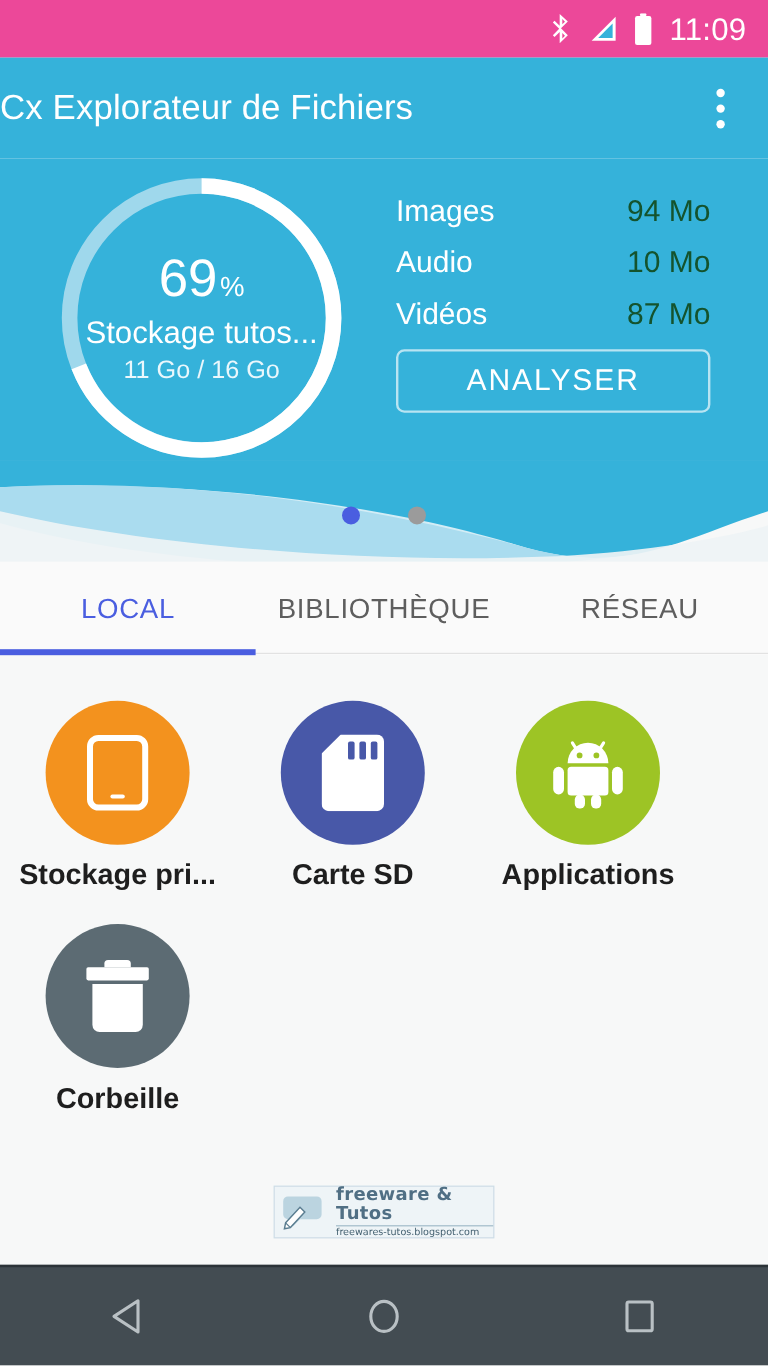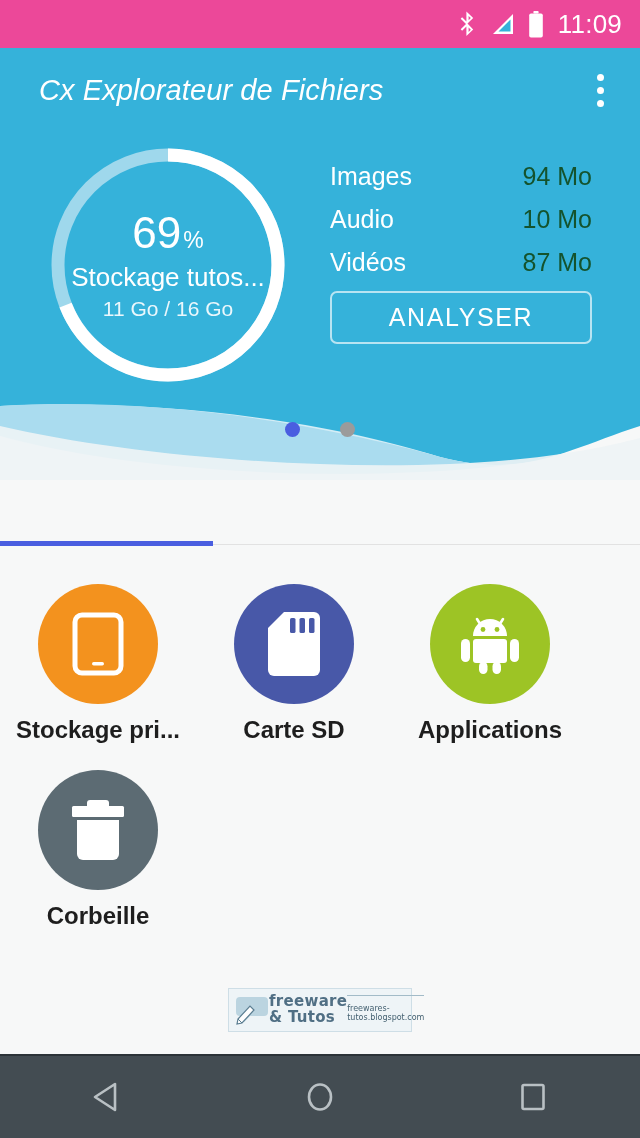--- a/index.html
+++ b/index.html
@@ -34,21 +34,21 @@
 
   
   .app-bar {
     position: absolute; top: 48px; left: 0;
     width: 640px; height: 84px;
     background: #35b2da;
     display: flex; align-items: center;
   }
   .app-title {
     color: #ffffff; font-size: 29px; font-weight: 400;
-    margin-left: 39px; letter-spacing: 0.1px; font-style: italic;
+    letter-spacing: 0.1px;
   }
   .overflow-btn {
     position: absolute; right: 16px; top: 50%;
     transform: translateY(-50%);
     width: 48px; height: 52px;
     display: flex; flex-direction: column;
     align-items: center; justify-content: center; gap: 6px;
     cursor: pointer;
   }
   .overflow-btn i {
@@ -186,30 +186,30 @@
     position: absolute; top: 988px; left: 50%;
     transform: translateX(-50%);
     width: 184px; height: 44px;
     background: #eef4f7;
     border: 1px solid #cddde6;
     display: flex; align-items: center;
     padding-left: 6px;
     opacity: 0.96;
   }
   .wm-logo { width: 34px; height: 30px; flex: 0 0 34px; }
-  .wm-text { display: flex; margin-left: 0; }
+  .wm-text { display: flex; flex-direction: column; margin-left: 11px; }
   .wm-title {
     font-family: "DejaVu Sans", sans-serif;
     font-size: 15px; font-weight: bold; color: #4a6a80;
     line-height: 1.05; letter-spacing: 0.3px;
   }
   .wm-sub {
     font-family: "DejaVu Sans", sans-serif;
     font-size: 8px; color: #3c5a6b; line-height: 1.1;
-    border-top: 1px solid #9fb9c7; padding-top: 9px; margin-top: 1px;
+    border-top: 1px solid #9fb9c7; padding-top: 1px; margin-top: 1px;
   }
 
   
   .nav-bar {
     position: absolute; bottom: 0; left: 0;
     width: 640px; height: 84px;
     background: #434c52;
     display: flex; align-items: center; justify-content: space-around;
     border-top: 2px solid #2c3338;
   }
@@ -294,20 +294,25 @@
       <path d="M0,52 C90,78 260,96 420,88 C520,83 590,70 640,56 L640,96 L0,96 Z" fill="#f7f8f8"></path>
       <path d="M0,42 C120,70 300,86 450,80 C530,77 595,66 640,54 L640,96 L0,96 Z" fill="#eef3f5" opacity="0.92"></path>
     </svg>
   </div>
 
   <div class="page-dots">
     <i class="dot-active"></i>
     <i class="dot-inactive"></i>
   </div>
 
+  <div class="tabs">
+    <div class="tab active">LOCAL</div>
+    <div class="tab">BIBLIOTHÈQUE</div>
+    <div class="tab">RÉSEAU</div>
+  </div>
   <div class="tab-divider"></div>
   <div class="tab-underline"></div>
 
   <div class="grid">
 
     <div class="grid-item">
       <div class="tile" style="background:#f3921e">
         <svg width="54" height="64" viewBox="0 0 54 64">
           <rect x="4" y="3" width="46" height="58" rx="7" fill="none" stroke="#ffffff" stroke-width="5"></rect>
           <rect x="21" y="50" width="12" height="3.4" rx="1.7" fill="#ffffff"></rect>

